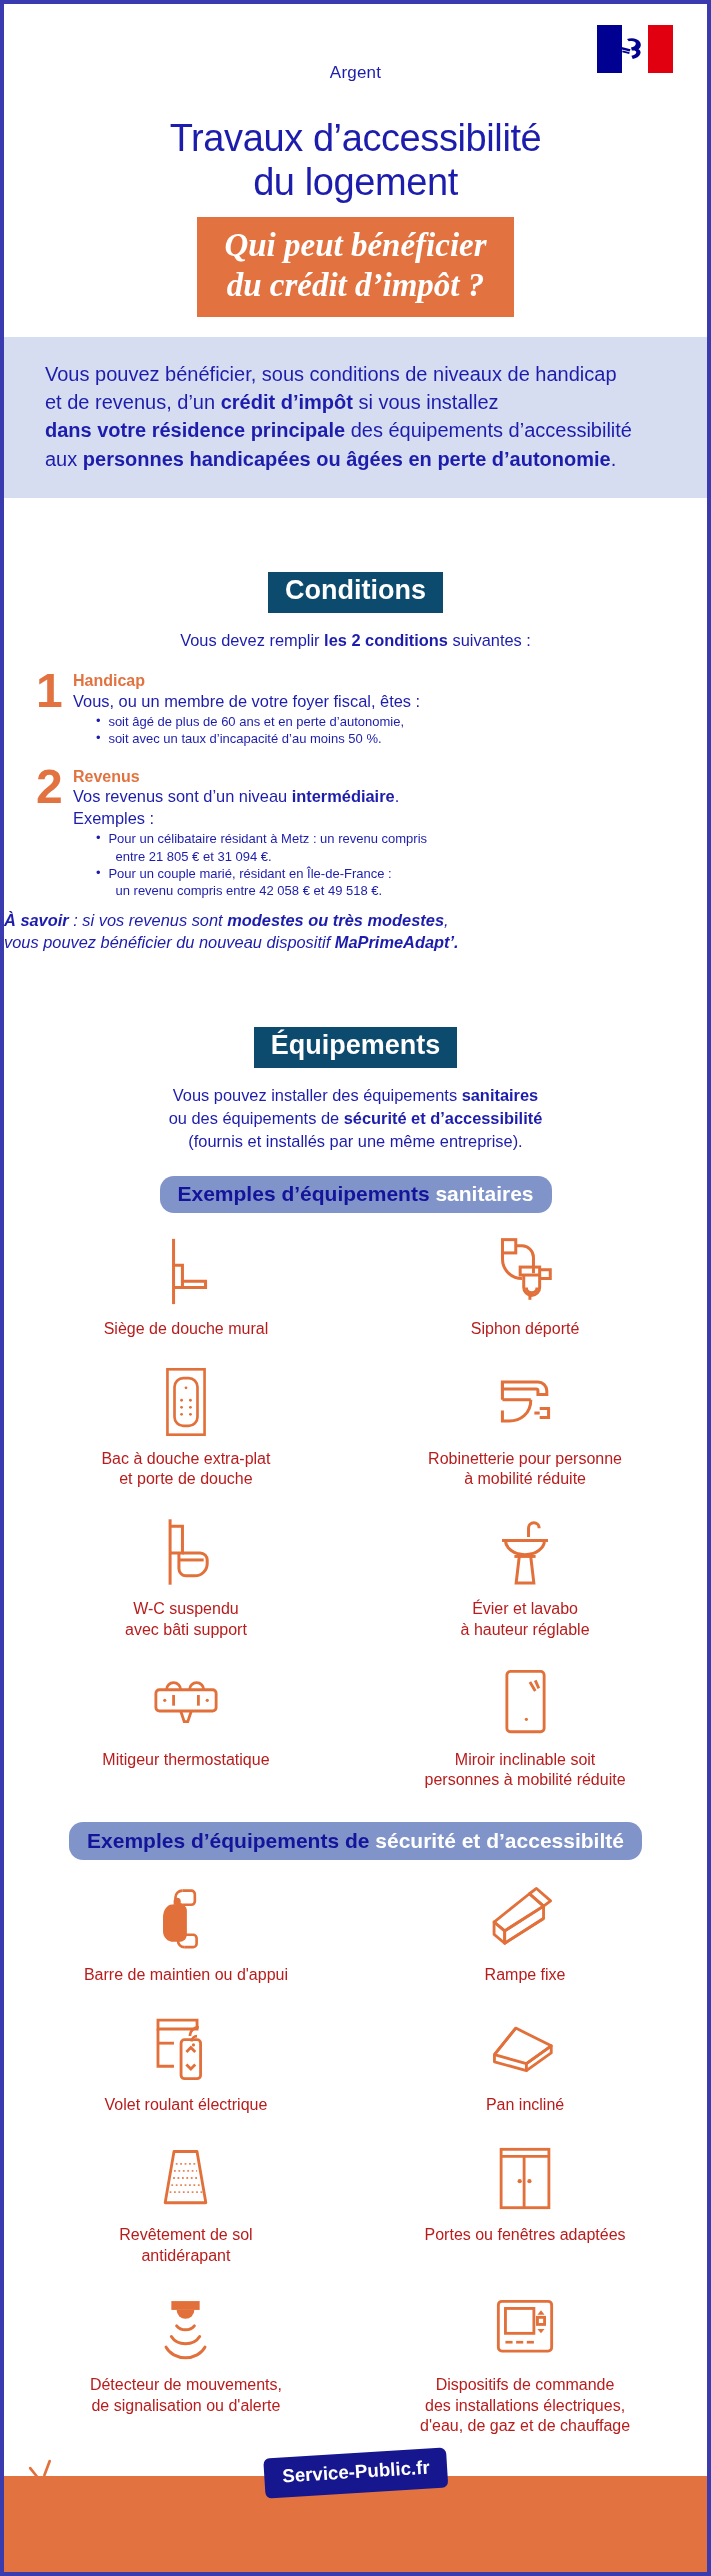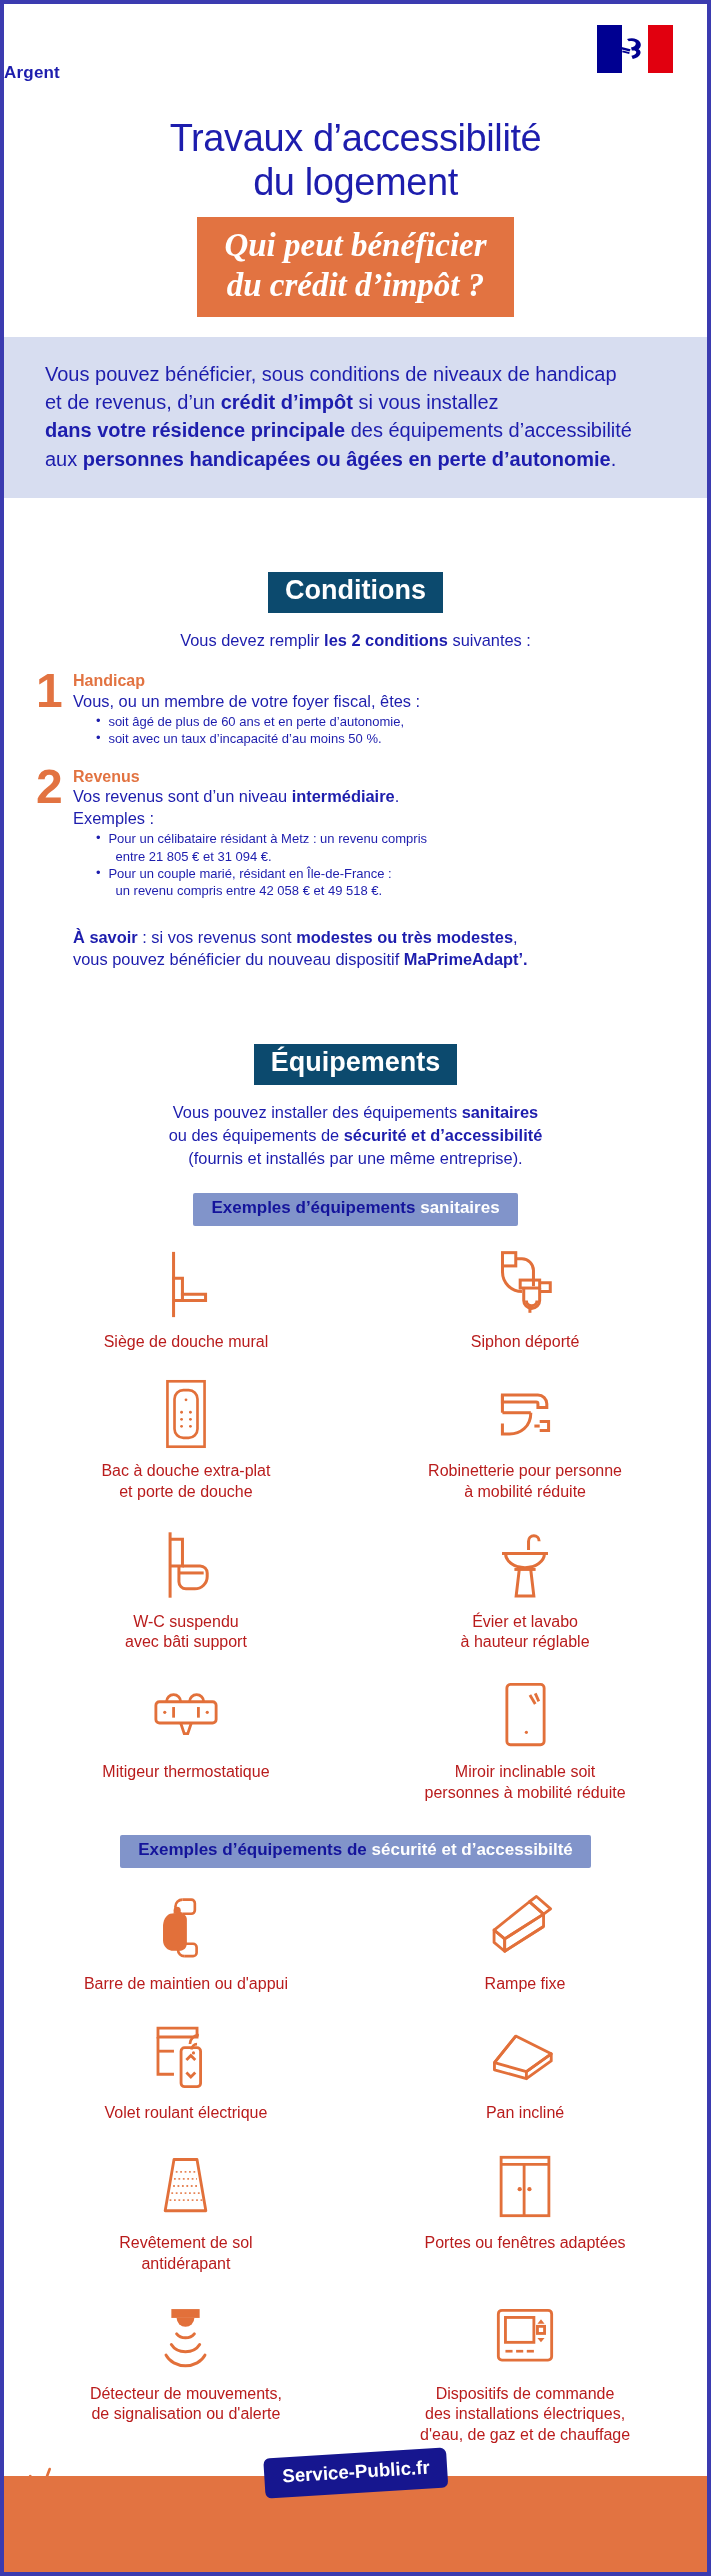--- a/index.html
+++ b/index.html
@@ -43,22 +43,23 @@
     left: -42%;
     top: 14%;
     width: 175%;
     height: 70%;
   }
   .category {
     position: absolute;
     top: 59px;
     left: 0;
     width: 100%;
+    text-align: center;
     color: #1d1dad;
-    font-weight: bold;
+    font-weight: normal;
     font-size: 17px;
     letter-spacing: 0.2px;
   }
 
   
   .title {
     text-align: center;
     color: #1d1dad;
     font-weight: normal;
     font-size: 38px;
@@ -169,34 +170,34 @@
     position: absolute;
     left: 0;
     top: -0.9px;
   }
   .cond-bullets li .cont { display: block; padding-left: 7.1px; }
 
   .asavoir {
     color: #1d1dad;
     font-size: 16.4px;
     line-height: 1.36;
-    margin-top: 26px;
-    padding-left: 69px;
+    margin-top: 9px;
     padding-right: 27px;
+    font-style: italic;
   }
   .asavoir b { font-weight: bold; }
 
   
   .pill-wrap { text-align: center; margin-top: 23px; }
   .pill {
     display: inline-block;
     background: #8194ca;
-    border-radius: 2px;
+    border-radius: 14px;
     padding: 6.2px 18px 8px 18px;
-    font-size: 17px;
+    font-size: 21px;
     font-weight: bold;
     line-height: 1.1;
   }
   .pill .dark { color: #14149b; }
   .pill .light { color: #ffffff; }
 
   
   .grid {
     display: grid;
     grid-template-columns: 1fr 1fr;

